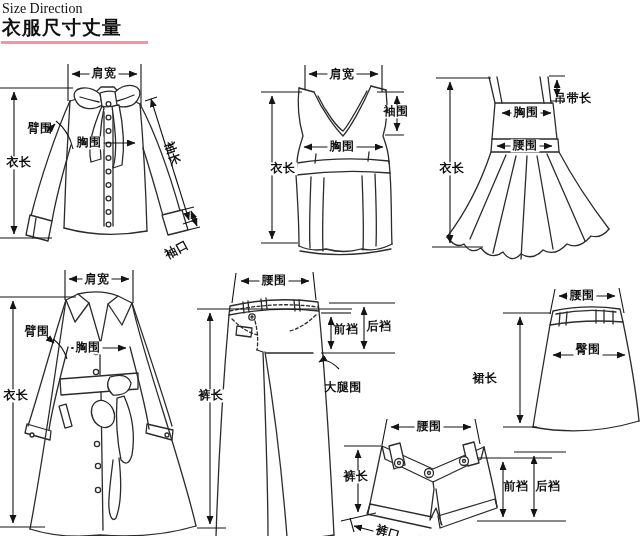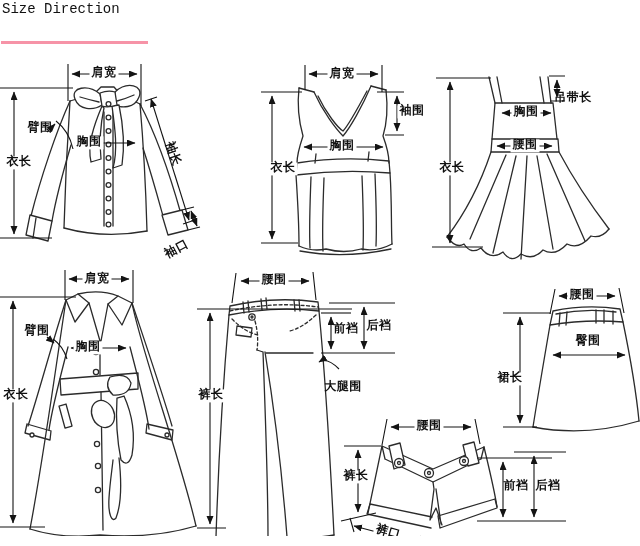--- a/index.html
+++ b/index.html
@@ -1,35 +1,36 @@
 <!DOCTYPE html>
 <html><head>
 <meta charset="utf-8">
 <style>
   html,body{margin:0;padding:0;background:#fff;}
   #canvas{position:relative;width:640px;height:536px;background:#fff;overflow:hidden;
-          font-family:Liberation Mono, monospace;}
+          font-family:Liberation Serif, serif;}
   #art{position:absolute;left:0;top:0;}
   .g  {stroke:#2b2b2b;stroke-width:1.3;fill:none;stroke-linecap:round;stroke-linejoin:round;}
   .gf {stroke:#2b2b2b;stroke-width:1.3;fill:#fff;stroke-linejoin:round;}
   .d  {stroke:#141414;stroke-width:1.1;fill:none;}
   .dash{stroke-dasharray:3 2.5;}
   .lbl{position:absolute;font-weight:bold;font-size:12px;line-height:1.1;color:#111;
        white-space:nowrap;transform:translate(-50%,-50%);letter-spacing:.5px;}
   .wbg{background:#fff;padding:0 2px;}
   .title-en{position:absolute;left:2px;top:1px;font-size:14px;color:#111;}
   .title-zh{position:absolute;left:2px;top:15px;font-size:19px;font-weight:bold;color:#111;letter-spacing:1px;}
   .rule{position:absolute;left:1px;top:41px;width:147px;height:3px;}
 </style>
 </head>
 <body>
 
 <div id="canvas">
 
   <div class="title-en">Size Direction</div>
+  <div class="title-zh">衣服尺寸丈量</div>
   <div class="rule" style="background:#f693a7"></div>
 
   <svg id="art" width="640" height="546" viewBox="0 0 640 546">
     <defs>
       <marker id="ae" markerWidth="9" markerHeight="8" refX="8" refY="3.5" orient="auto-start-reverse" markerUnits="userSpaceOnUse">
         <path d="M0,0 L8.5,3.5 L0,7 Z" fill="#141414"></path>
       </marker>
     </defs>
 
     <g>
@@ -227,42 +228,42 @@
 
   <span class="lbl wbg" style="left:104px;top:74px">肩宽</span>
   <span class="lbl wbg" style="left:19px;top:163px">衣长</span>
   <span class="lbl" style="left:40px;top:129px">臂围</span>
   <span class="lbl wbg" style="left:89px;top:143px">胸围</span>
   <span class="lbl" style="left:172px;top:154px;transform:translate(-50%,-50%) rotate(71deg)">袖长</span>
   <span class="lbl" style="left:177px;top:250px;transform:translate(-50%,-50%) rotate(-28deg)">袖口</span>
 
   <span class="lbl wbg" style="left:342px;top:75px">肩宽</span>
   <span class="lbl wbg" style="left:283px;top:169px">衣长</span>
-  <span class="lbl wbg" style="left:412px;top:112px">袖围</span>
+  <span class="lbl wbg" style="left:396px;top:112px">袖围</span>
   <span class="lbl wbg" style="left:342px;top:147px">胸围</span>
 
   <span class="lbl wbg" style="left:452px;top:169px">衣长</span>
   <span class="lbl" style="left:573px;top:99px">吊带长</span>
   <span class="lbl wbg" style="left:526px;top:113px">胸围</span>
   <span class="lbl wbg" style="left:525px;top:146px">腰围</span>
 
   <span class="lbl wbg" style="left:97px;top:280px">肩宽</span>
   <span class="lbl wbg" style="left:16px;top:396px">衣长</span>
   <span class="lbl" style="left:37px;top:332px">臂围</span>
   <span class="lbl wbg" style="left:88px;top:348px">胸围</span>
 
   <span class="lbl wbg" style="left:274px;top:281px">腰围</span>
   <span class="lbl wbg" style="left:211px;top:396px">裤长</span>
   <span class="lbl" style="left:346px;top:330px">前裆</span>
   <span class="lbl" style="left:379px;top:327px">后裆</span>
   <span class="lbl" style="left:343px;top:388px">大腿围</span>
 
   <span class="lbl wbg" style="left:582px;top:296px">腰围</span>
-  <span class="lbl wbg" style="left:588px;top:342px">臀围</span>
-  <span class="lbl wbg" style="left:510px;top:379px">裙长</span>
+  <span class="lbl wbg" style="left:588px;top:350px">臀围</span>
+  <span class="lbl wbg" style="left:485px;top:379px">裙长</span>
 
   <span class="lbl wbg" style="left:429px;top:427px">腰围</span>
   <span class="lbl wbg" style="left:356px;top:477px">裤长</span>
   <span class="lbl" style="left:516px;top:487px">前裆</span>
   <span class="lbl" style="left:548px;top:487px">后裆</span>
   <span class="lbl wbg" style="left:388px;top:533px;transform:translate(-50%,-50%) rotate(16deg)">裤口</span>
 
 </div>
 
 </body></html>

